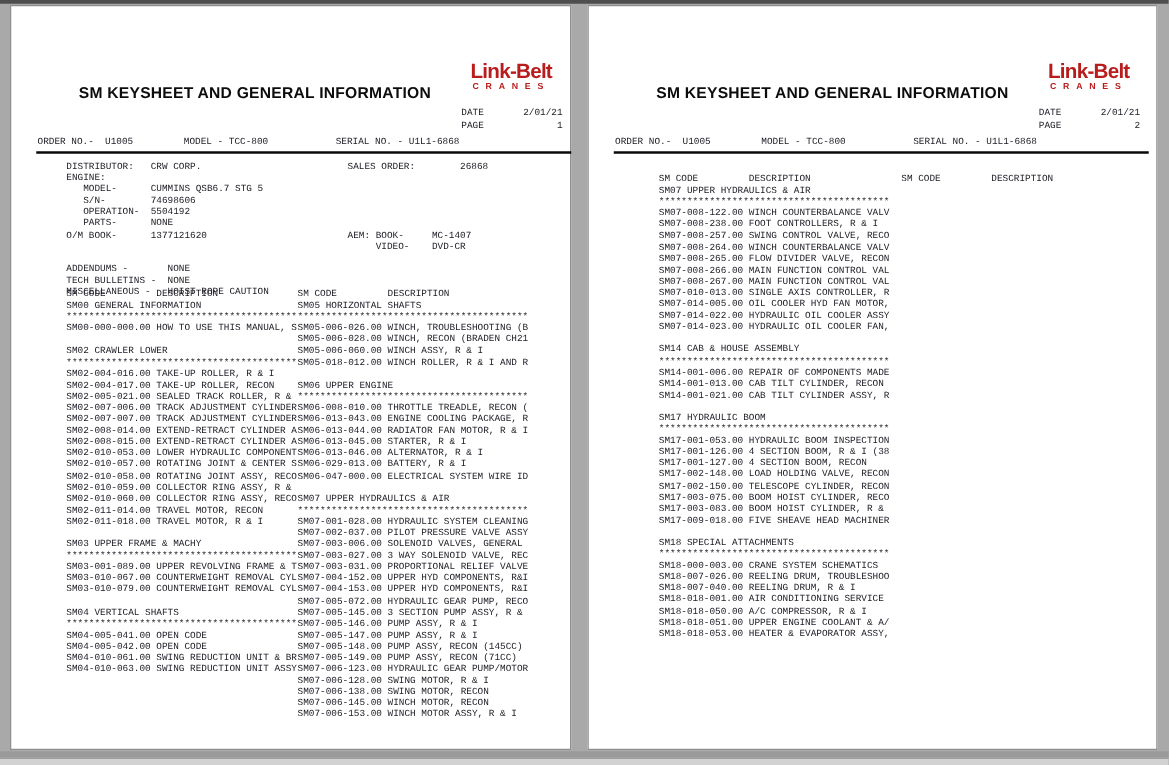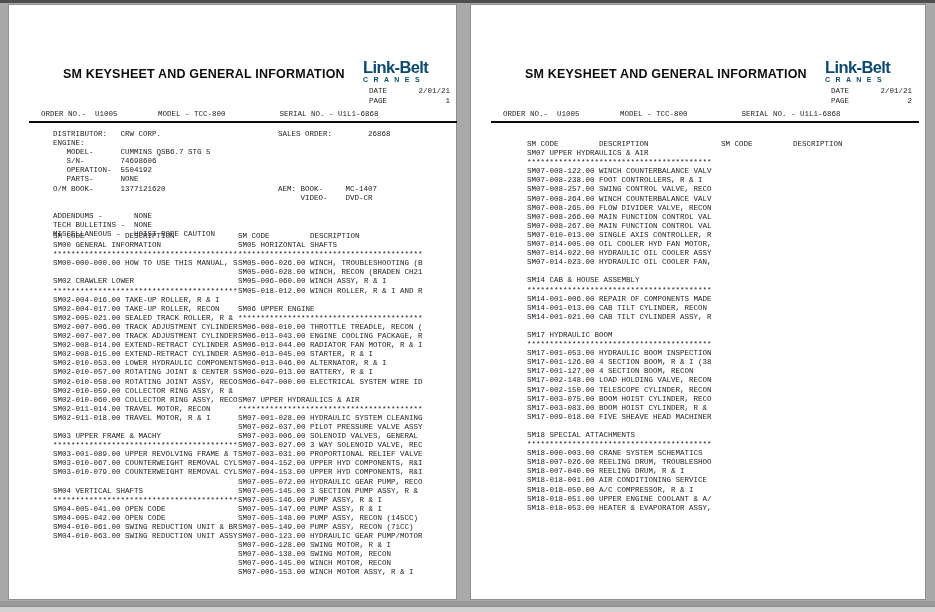--- a/index.html
+++ b/index.html
@@ -16,30 +16,30 @@
     border:1px solid #8f8f8f;box-sizing:border-box;
   }
   .page.left{left:8px;width:449px;}
   .page.right{left:470px;width:456px;}
   .page-inner{position:relative;width:100%;height:100%;margin-top:41px;}
   .doc-title{
     position:absolute;left:54px;top:21px;
     font-size:12.5px;font-weight:bold;color:#0c0c0c;letter-spacing:0.2px;
     white-space:nowrap;
   }
-  .logo{position:absolute;left:354px;top:13px;width:92px;text-align:left;color:#0c4a6e;}
+  .logo{position:absolute;left:354px;top:3px;width:92px;text-align:center;color:#b91c1c;}
   .logo-main{font-size:16.5px;font-weight:900;letter-spacing:-0.6px;line-height:17px;white-space:nowrap;}
   .logo-sub{font-size:7px;font-weight:bold;letter-spacing:5.4px;line-height:8px;margin-top:0px;white-space:nowrap;}
   pre{
     margin:0;white-space:pre;
     font-family:"Liberation Mono",monospace;
     font-weight:normal;color:#1b1b24;
   }
   .meta{position:absolute;left:360px;top:41px;font-size:7.5px;line-height:9.5px;}
-  .order-line{position:absolute;left:32px;top:64px;font-size:7.5px;line-height:9px;}
+  .order-line{position:absolute;left:21px;top:64px;font-size:7.5px;line-height:9px;}
   .rule{position:absolute;left:20px;top:75px;width:428px;height:2px;background:#0a0a0a;}
   .info-block{position:absolute;left:44px;top:84px;font-size:7.5px;line-height:9.1px;}
   .col{position:absolute;font-size:7.5px;line-height:9.1px;}
   .page.left .col.c1{left:44px;top:186px;}
   .page.left .col.c2{left:229px;top:186px;}
   .page.right .col.c1{left:56px;top:94px;}
   .page.right .col.c2{left:250px;top:94px;}
   .footer-note{
     position:absolute;left:47px;top:581px;
     font-size:3.2px;color:#444;letter-spacing:0.2px;

